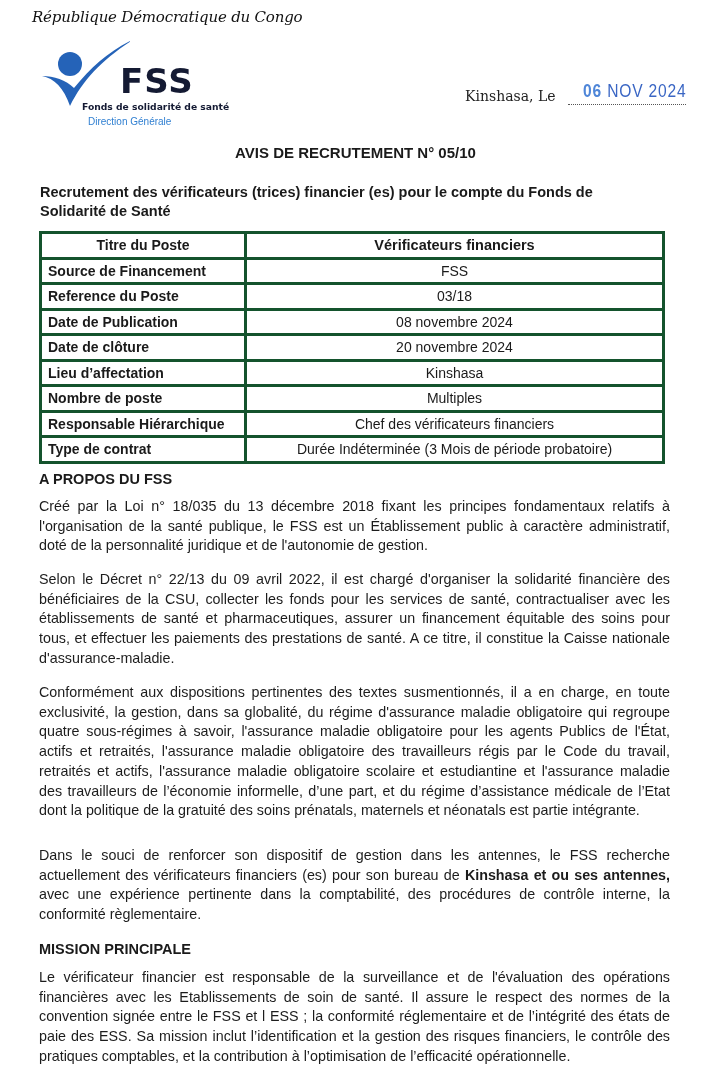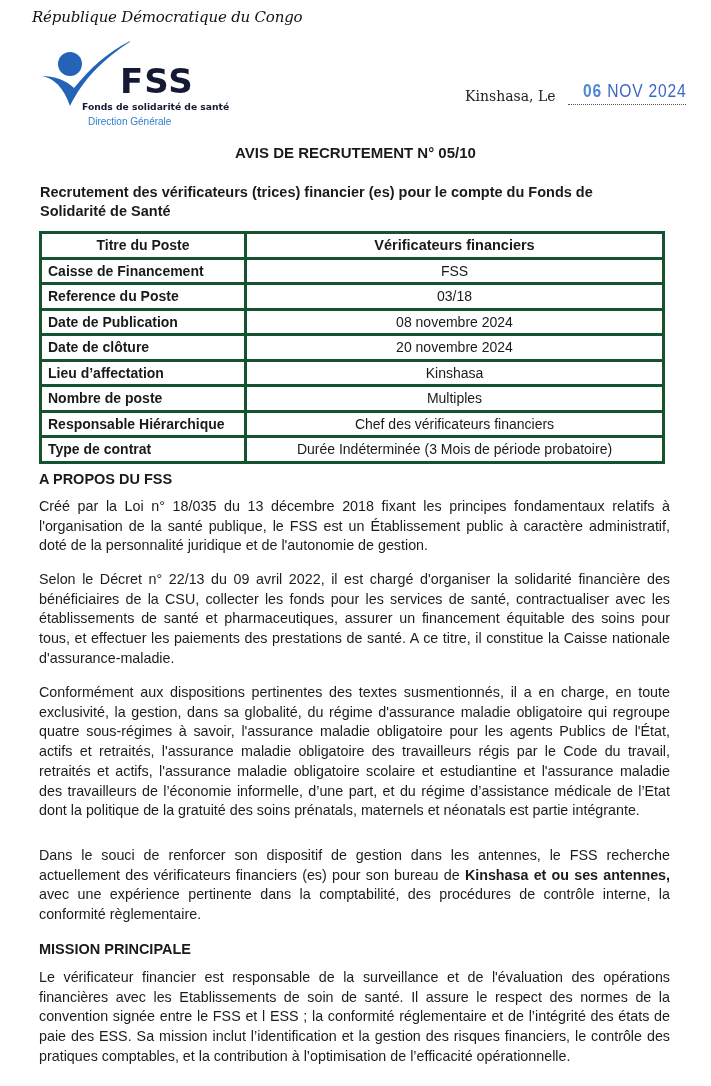--- a/index.html
+++ b/index.html
@@ -96,21 +96,21 @@
 <div class="title">AVIS DE RECRUTEMENT N° 05/10</div>
 <div class="subtitle">Recrutement des vérificateurs (trices) financier (es) pour le compte du Fonds de Solidarité de Santé</div>
 
 <table class="info">
   <tbody>
     <tr class="head">
       <td class="k">Titre du Poste</td>
       <td class="v">Vérificateurs financiers</td>
     </tr>
     <tr>
-      <td class="k">Caisse de Financement</td>
+      <td class="k">Source de Financement</td>
       <td class="v">FSS</td>
     </tr>
     <tr>
       <td class="k">Reference du Poste</td>
       <td class="v">03/18</td>
     </tr>
     <tr>
       <td class="k">Date de Publication</td>
       <td class="v">08 novembre 2024</td>
     </tr>

